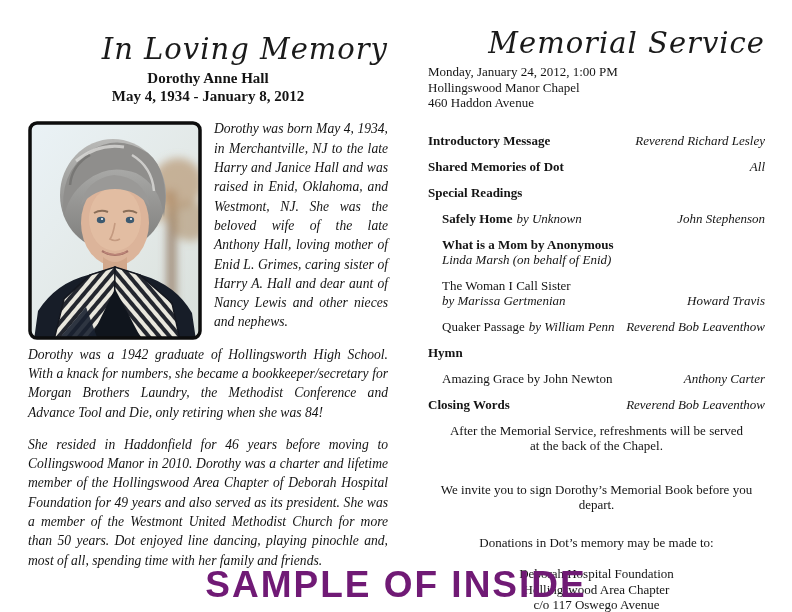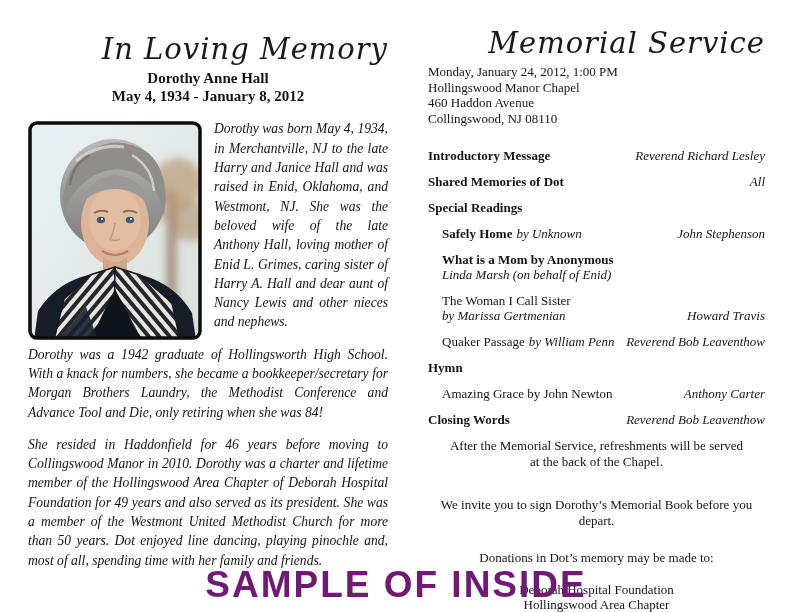--- a/index.html
+++ b/index.html
@@ -138,21 +138,20 @@
       <p>She resided in Haddonfield for 46 years before moving to Collingswood Manor in 2010. Dorothy was a charter and lifetime member of the Hollingswood Area Chapter of Deborah Hospital Foundation for 49 years and also served as its president. She was a member of the Westmont United Methodist Church for more than 50 years. Dot enjoyed line dancing, playing pinochle and, most of all, spending time with her family and friends.</p>
     </div>
   </div>
 
   <div class="page page-right">
     <div class="script-title">Memorial Service</div>
     <div class="venue">
       <div>Monday, January 24, 2012, 1:00 PM</div>
       <div>Hollingswood Manor Chapel</div>
       <div>460 Haddon Avenue</div>
-      <div>Collingswood, NJ  08110</div>
     </div>
 
     <div class="program">
       <div class="prow">
         <div class="pl"><span class="ptitle">Introductory Message</span></div>
         <div class="pr">Reverend Richard Lesley</div>
       </div>
       <div class="prow">
         <div class="pl"><span class="ptitle">Shared Memories of Dot</span></div>
         <div class="pr">All</div>

